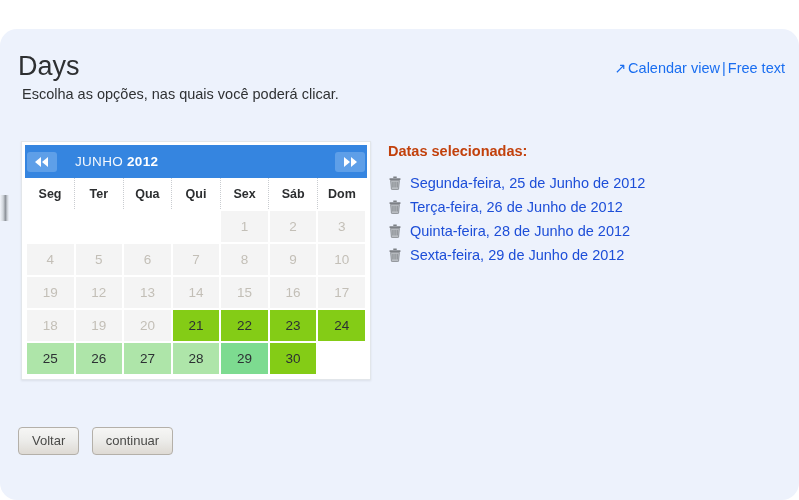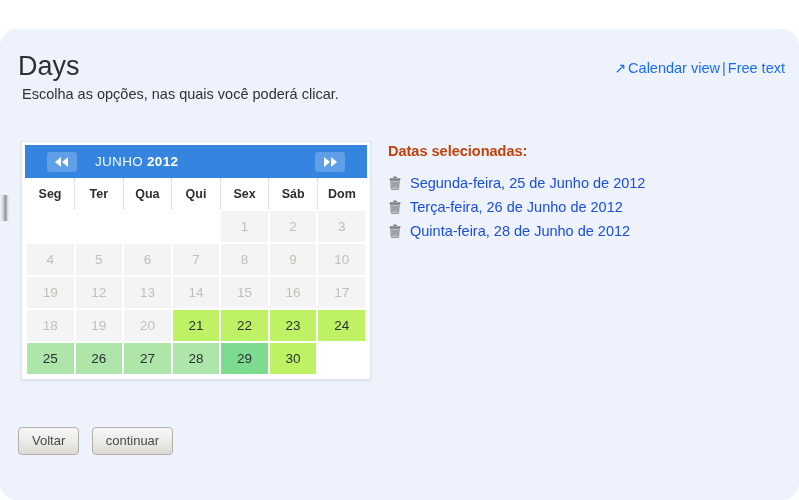--- a/index.html
+++ b/index.html
@@ -88,21 +88,21 @@
     border: 1px solid #e2e6ea;
     box-shadow: 0 1px 2px rgba(0,0,0,0.08);
     box-sizing: border-box;
     padding: 3px;
   }
   .cal-header {
     background: #3585e0;
     height: 33px;
     display: flex;
     align-items: center;
-    padding: 0 22px;
+    padding: 0 2px;
     box-sizing: border-box;
   }
   .nav-btn {
     width: 30px;
     height: 20px;
     background: #5e9fe8;
     border-radius: 3px;
     display: flex;
     align-items: center;
     justify-content: center;
@@ -149,21 +149,21 @@
     padding: 0;
     border: 2px solid #ffffff;
     box-sizing: border-box;
   }
   td.empty { background: #ffffff; }
   td.disabled {
     background: #f4f4f4;
     color: #c3bfb7;
   }
   td.avail {
-    background: #bef264;
+    background: #84cc16;
     color: #2c3033;
     cursor: pointer;
   }
   td.selected {
     background: #aee5a9;
     color: #2c3033;
     cursor: pointer;
   }
   td.hovered {
     background: #7ddb90;
@@ -357,20 +357,33 @@
                 <rect x="0.5" y="2.2" width="11" height="1.7" rx="0.4" fill="#7d8186"></rect>
                 <rect x="4.2" y="0.4" width="3.6" height="1.6" rx="0.4" fill="#7d8186"></rect>
                 <path d="M1.6 4.3 h8.8 l-0.8 8.6 a0.8 0.8 0 0 1 -0.8 0.7 h-5.6 a0.8 0.8 0 0 1 -0.8 -0.7 z" fill="#babec3" stroke="#7d8186" stroke-width="0.8"></path>
                 <rect x="3.5" y="5.8" width="0.9" height="5.6" fill="#7d8186"></rect>
                 <rect x="5.6" y="5.8" width="0.9" height="5.6" fill="#7d8186"></rect>
                 <rect x="7.7" y="5.8" width="0.9" height="5.6" fill="#7d8186"></rect>
               </svg>
             </span>
             <span class="date-label">Quinta-feira, 28 de Junho de 2012</span>
           </div>
+          <div class="date-row">
+            <span class="trash-icon">
+              <svg width="12" height="14" viewBox="0 0 12 14">
+                <rect x="0.5" y="2.2" width="11" height="1.7" rx="0.4" fill="#7d8186"></rect>
+                <rect x="4.2" y="0.4" width="3.6" height="1.6" rx="0.4" fill="#7d8186"></rect>
+                <path d="M1.6 4.3 h8.8 l-0.8 8.6 a0.8 0.8 0 0 1 -0.8 0.7 h-5.6 a0.8 0.8 0 0 1 -0.8 -0.7 z" fill="#babec3" stroke="#7d8186" stroke-width="0.8"></path>
+                <rect x="3.5" y="5.8" width="0.9" height="5.6" fill="#7d8186"></rect>
+                <rect x="5.6" y="5.8" width="0.9" height="5.6" fill="#7d8186"></rect>
+                <rect x="7.7" y="5.8" width="0.9" height="5.6" fill="#7d8186"></rect>
+              </svg>
+            </span>
+            <span class="date-label">Sexta-feira, 29 de Junho de 2012</span>
+          </div>
         </div>
     </div>
 
     <div class="btn-bar">
       <button class="ui-btn">Voltar</button>
       <button class="ui-btn">continuar</button>
     </div>
 
   </div>
 </div>

